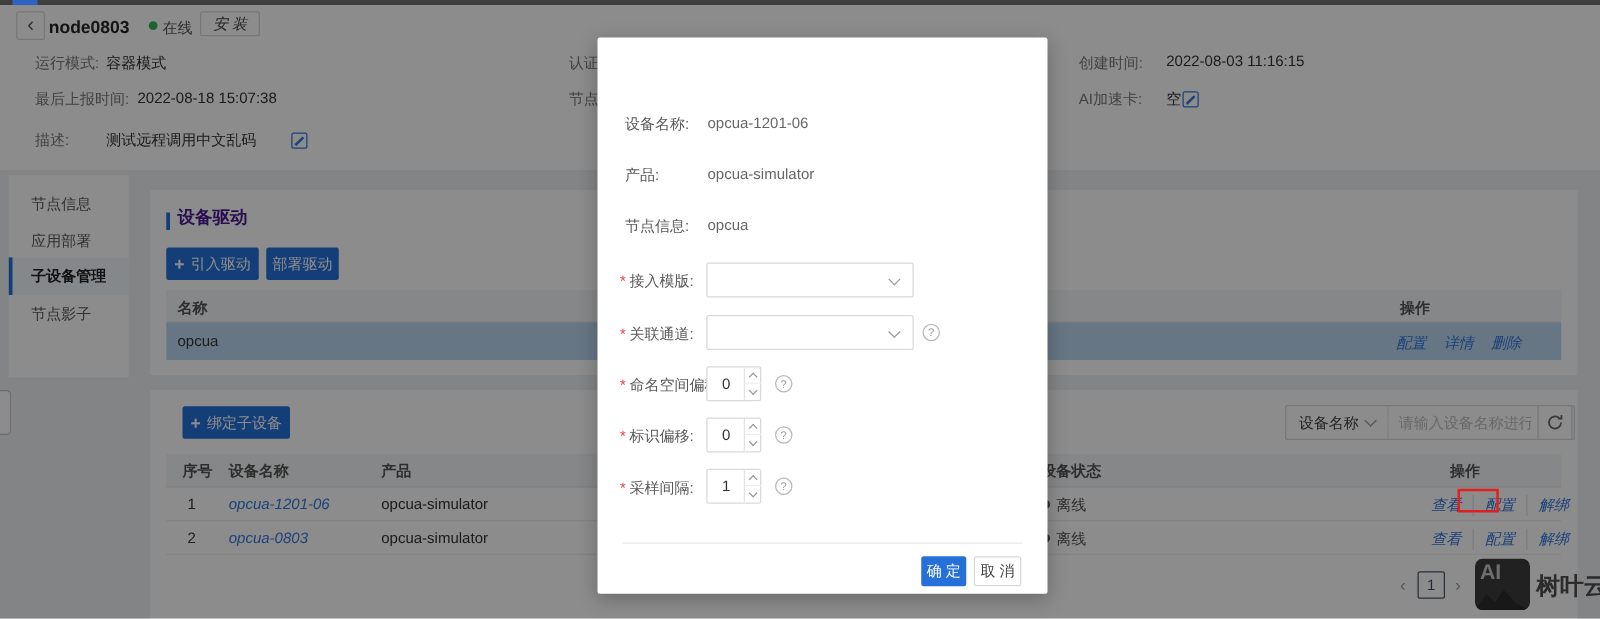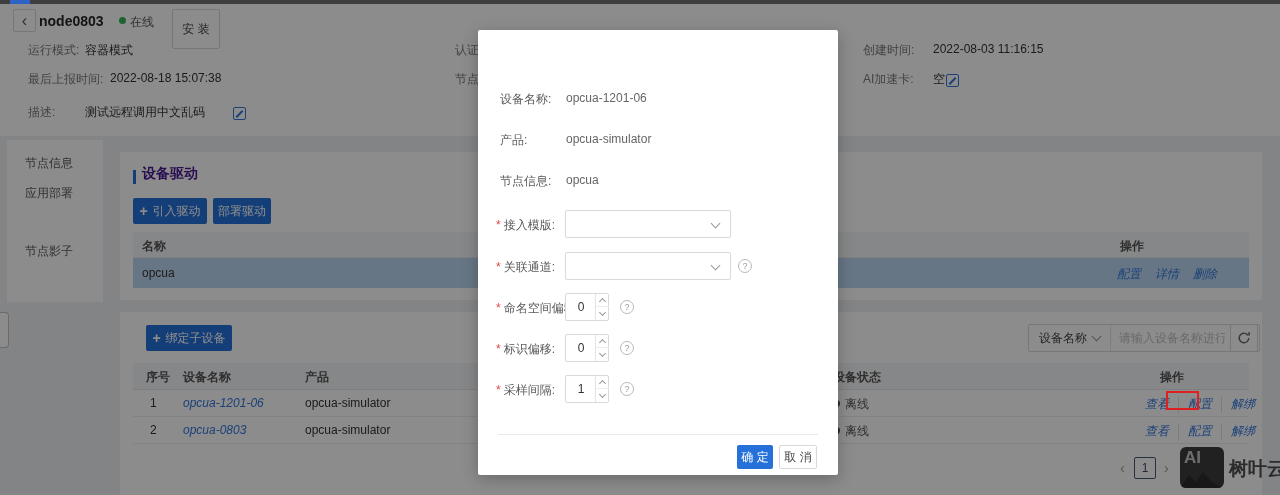--- a/index.html
+++ b/index.html
@@ -89,21 +89,21 @@
   <div class="abs page-top"></div>
   <div class="abs content-bg"></div>
 
   
   <div class="abs btn-plain" style="left:13px;top:9px;width:23px;height:23px;">
     <span style="font-size:16px;color:#555;line-height:1;">‹</span>
   </div>
   <div class="abs" style="left:39px;top:13px;font-size:14px;font-weight:bold;color:#262626;">node0803</div>
   <span class="abs dot dot-green" style="left:119px;top:17px;"></span>
   <div class="abs" style="left:130px;top:14px;font-size:12px;color:#555;">在线</div>
-  <div class="abs btn-plain" style="left:172px;top:9px;width:48px;height:40px;">
+  <div class="abs btn-plain" style="left:160px;top:9px;width:48px;height:20px;font-style:italic;">
     <span>安 装</span>
   </div>
 
   
   <div class="abs lbl" style="left:28px;top:42px;">运行模式:</div>
   <div class="abs val" style="left:85px;top:42px;">容器模式</div>
   <div class="abs lbl" style="left:455px;top:42px;">认证方</div>
   <div class="abs lbl" style="left:863px;top:42px;">创建时间:</div>
   <div class="abs val" style="left:933px;top:42px;">2022-08-03 11:16:15</div>
 
@@ -118,20 +118,23 @@
   <div class="abs val" style="left:85px;top:104px;">测试远程调用中文乱码</div>
   <span class="abs edit-icon" style="left:216px;top:104px;"></span>
 
   
   <div class="abs sidebar">
     <div class="side-item" style="top:8px;">
       <span>节点信息</span>
     </div>
     <div class="side-item" style="top:38px;">
       <span>应用部署</span>
+    </div>
+    <div class="side-item active" style="top:66px;">
+      <span>子设备管理</span>
     </div>
     <div class="side-item" style="top:96px;">
       <span>节点影子</span>
     </div>
   </div>
 
   
   <div class="abs drawer-handle"></div>
 
   

